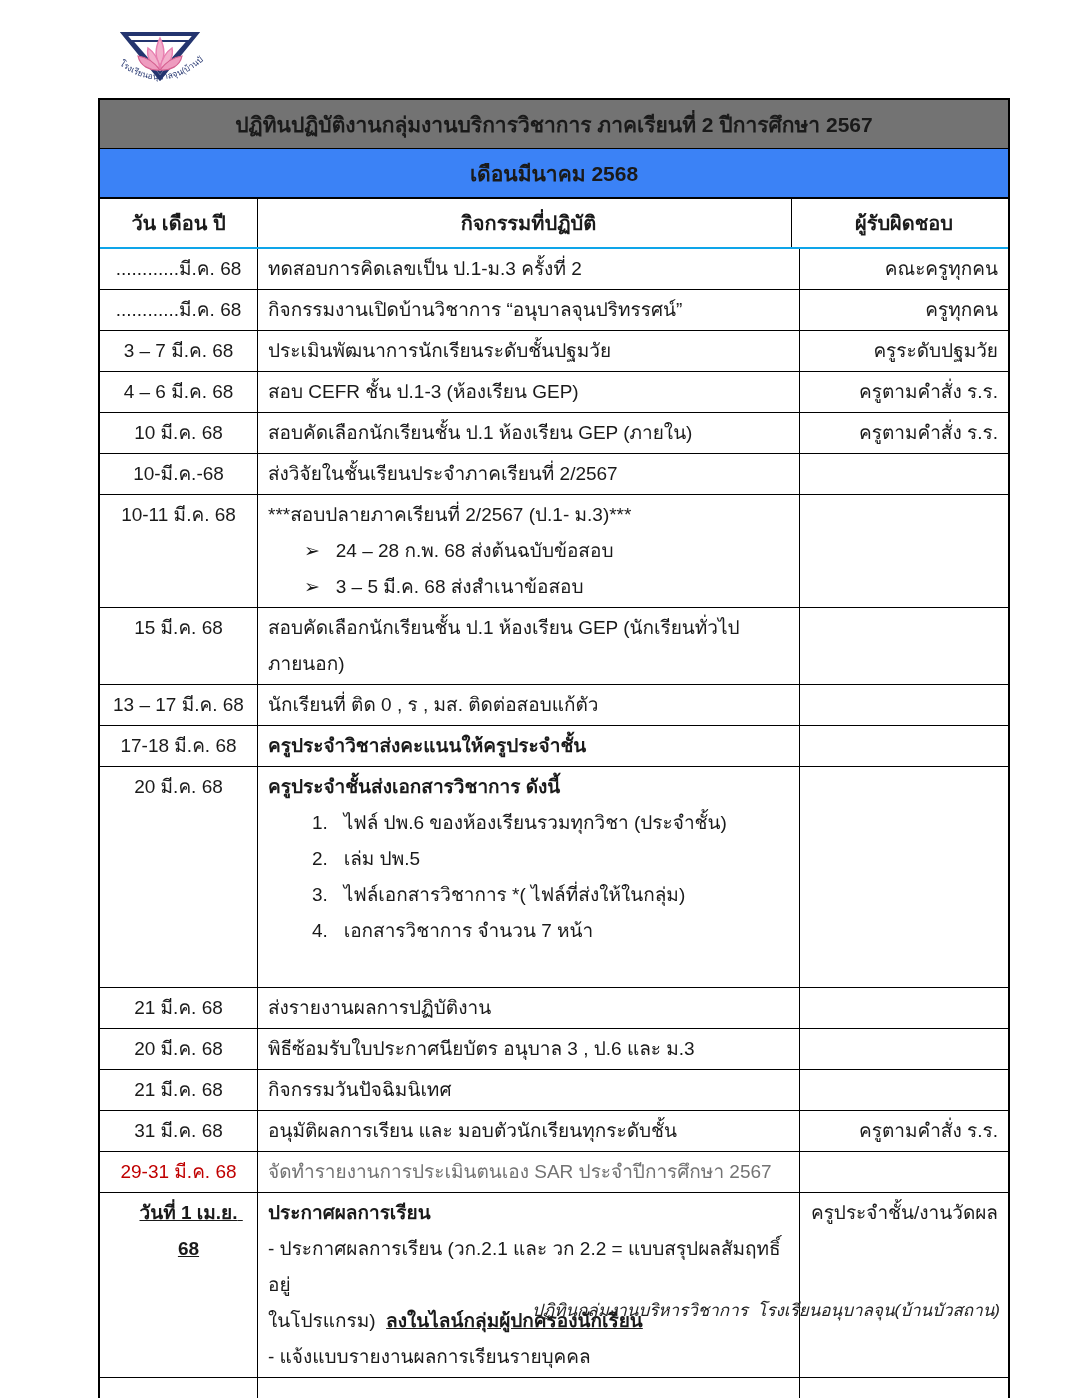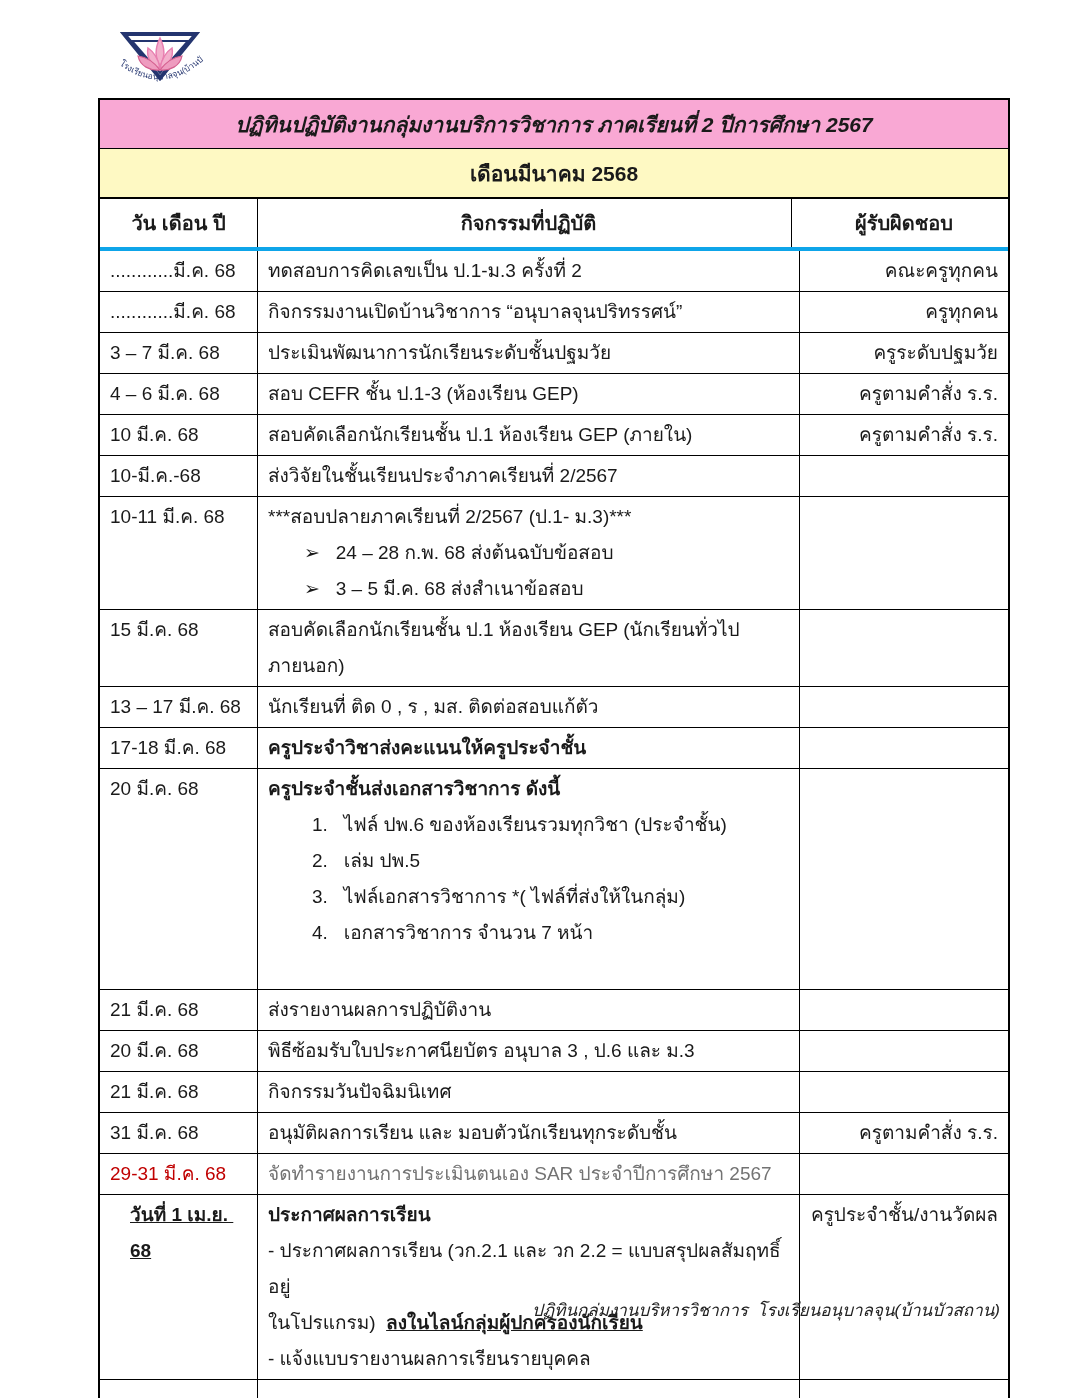--- a/index.html
+++ b/index.html
@@ -8,32 +8,32 @@
   .page{position:absolute;inset:0;background:#ffffff;}
 
   
   .logo{position:absolute;left:110px;top:26px;width:100px;height:70px;}
 
   
   .cal-table{position:absolute;left:98px;top:98px;width:912px;
              border:2px solid #000;box-sizing:border-box;background:#fff;}
   .bar{box-sizing:border-box;border-bottom:1px solid #000;text-align:center;
        font-weight:bold;font-size:21px;padding:8px 6px 7px 6px;}
-  .bar-title{background:#f9a8d4;font-style:italic;}
-  .bar-month{background:#fef9c3;border-bottom:2px solid #000;}
+  .bar-title{background:#737373;}
+  .bar-month{background:#3b82f6;border-bottom:2px solid #000;}
 
   .trow{display:grid;grid-template-columns:158px 1fr 208px;
         border-bottom:1px solid #000;box-sizing:border-box;}
   .trow:last-child{border-bottom:none;}
-  .head-row{border-bottom:4px solid #0ea5e9;gap:8px;}
+  .head-row{border-bottom:2px solid #0ea5e9;gap:8px;}
   .cell{box-sizing:border-box;border-right:1px solid #000;padding:2px 10px;
         font-size:19px;}
   .cell:last-child{border-right:none;}
   .head-cell{font-weight:bold;text-align:center;padding:8px 6px;font-size:20px;}
-  .date-cell{text-align:left;white-space:pre-wrap;}
+  .date-cell{text-align:center;white-space:pre-wrap;}
   .act-cell{text-align:left;}
   .resp-cell{text-align:right;}
   .line{min-height:36px;line-height:36px;white-space:pre-wrap;}
   .date-cell,.resp-cell{line-height:36px;}
 
   .l-bold{font-weight:bold;}
   .l-red{color:#737373;}
   .l-indent{padding-left:36px;}
   .l-indent2{padding-left:44px;}
   .d-red{color:#C00000;}

